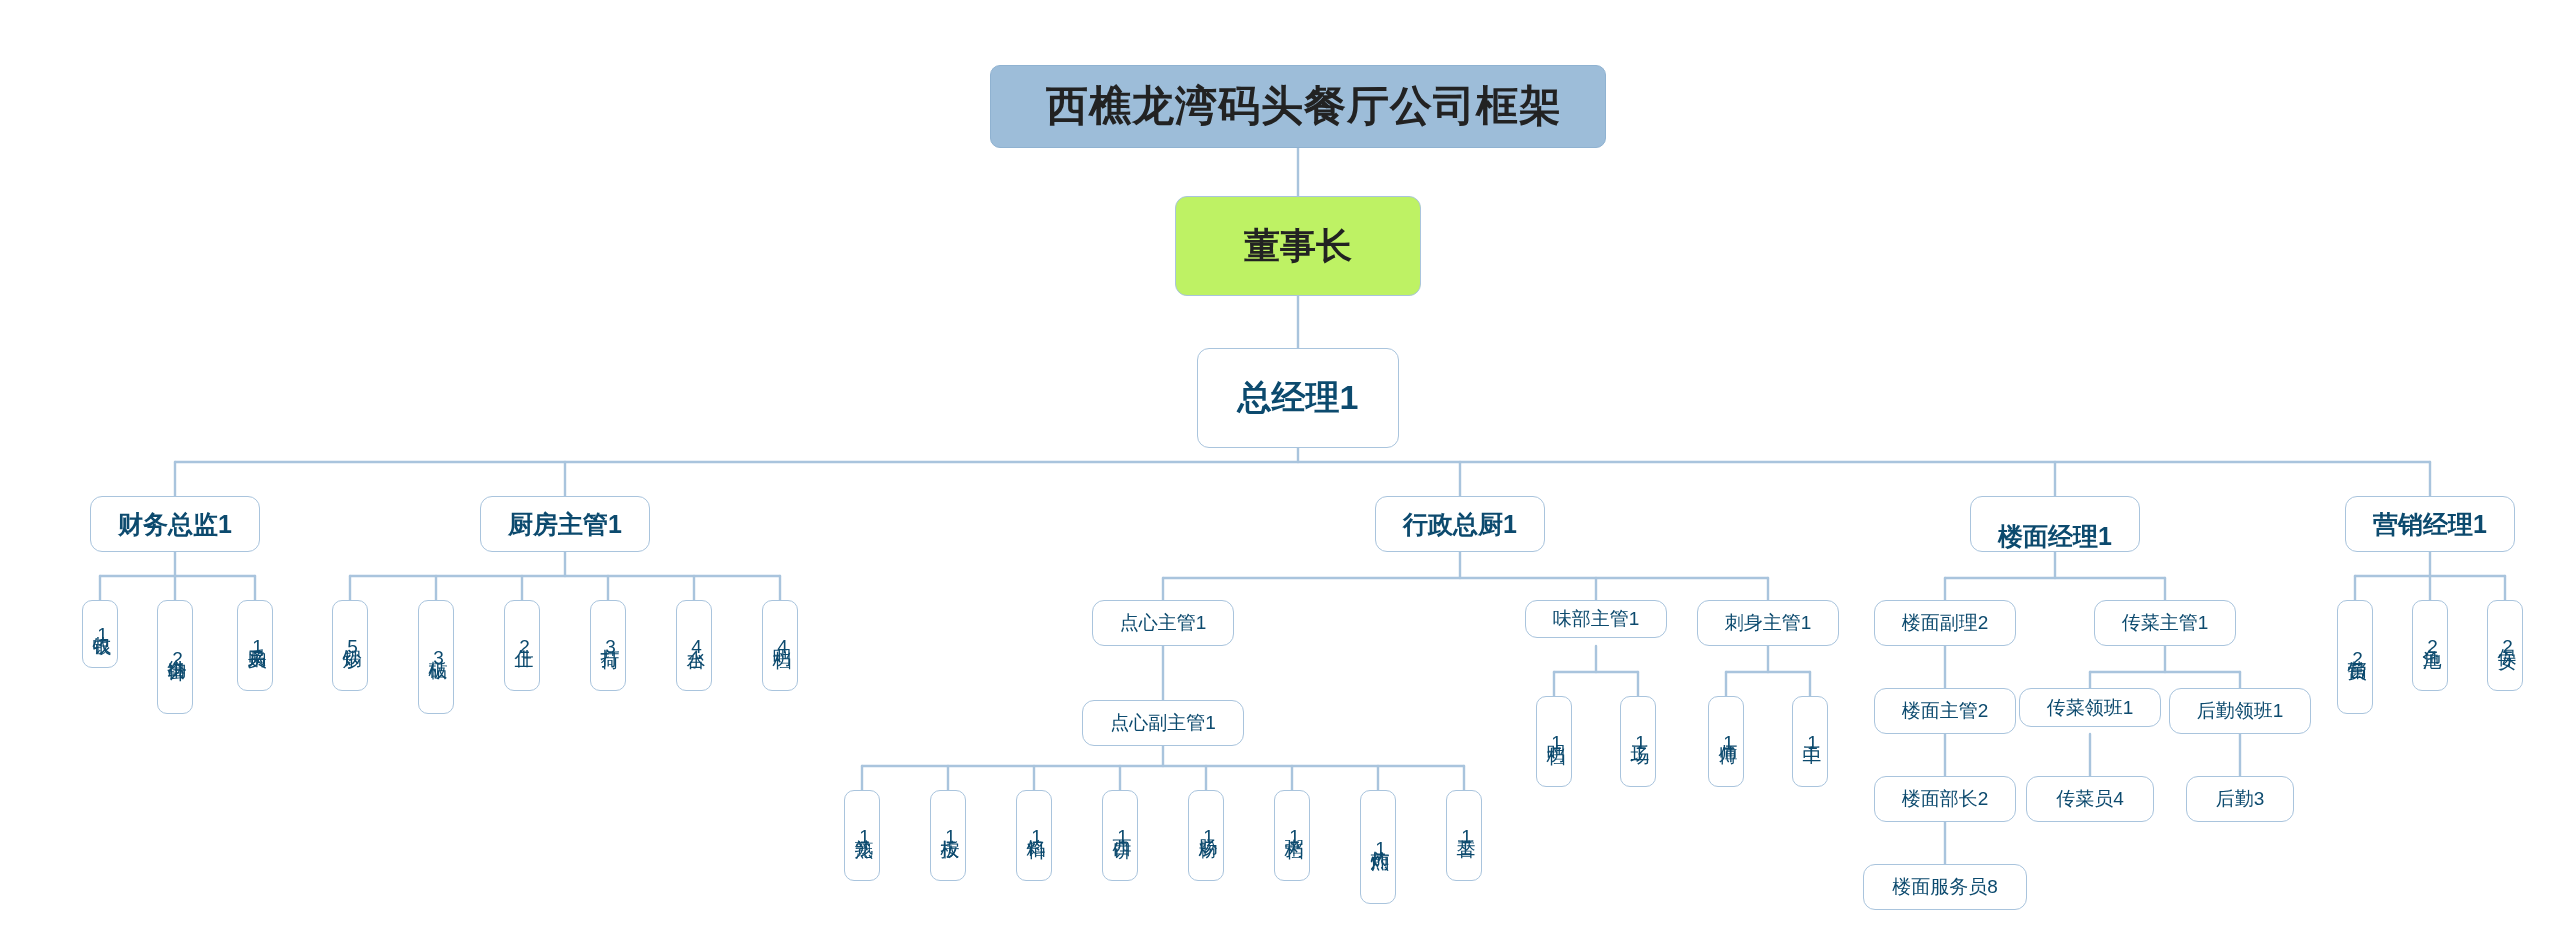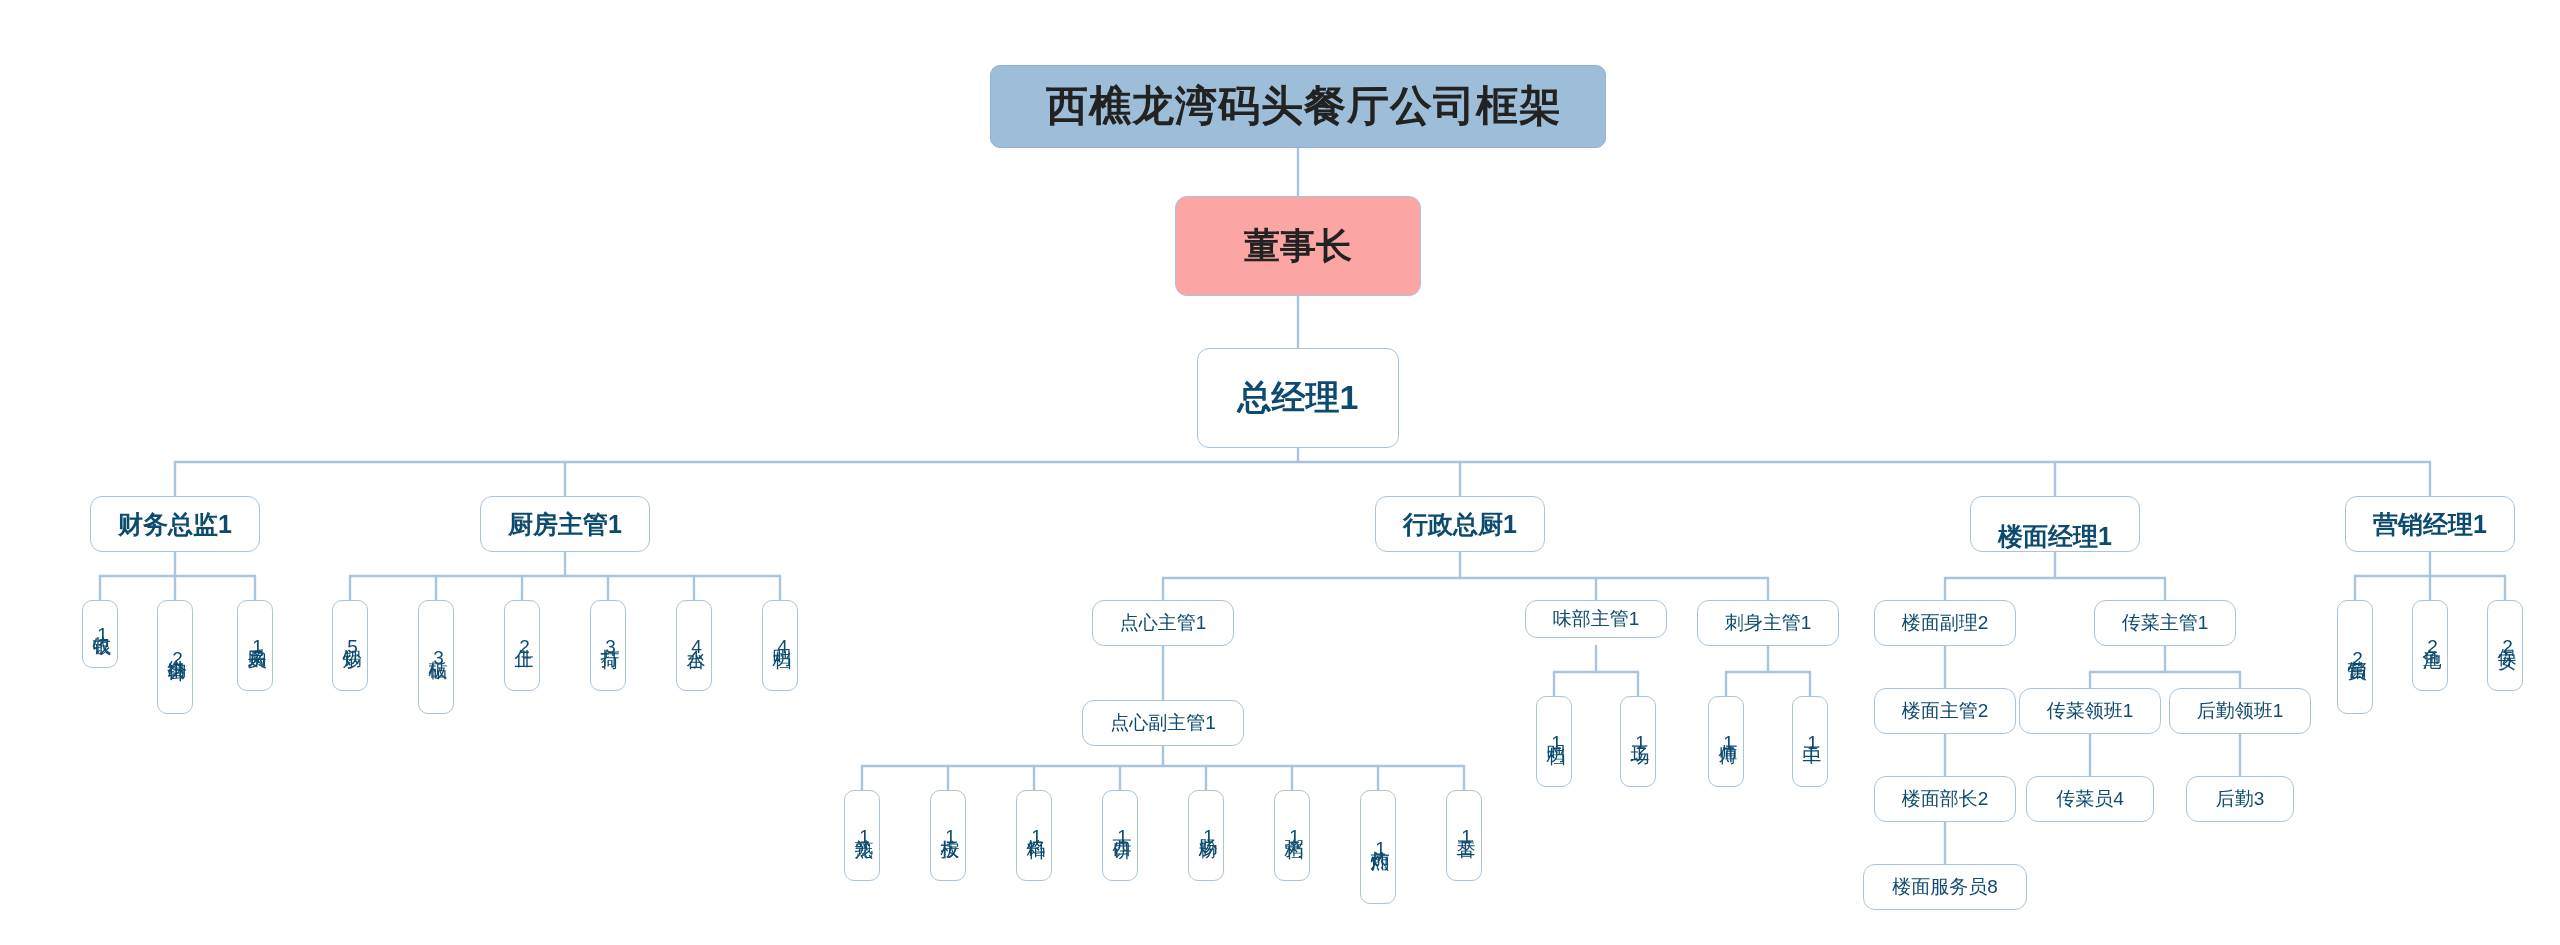--- a/index.html
+++ b/index.html
@@ -41,21 +41,21 @@
     border-color:#8fb2d1;
     border-radius:10px;
     font-size:42px;
     font-weight:bold;
     letter-spacing:1px;
     color:#222222;
     padding-left:12px;
   }
   
   .n-chair{
-    background:#fca5a5;
+    background:#bef264;
     border-color:#a9c4dd;
     font-size:36px;
     font-weight:bold;
     color:#222222;
   }
   
   .n-gm{
     font-size:34px;
     font-weight:bold;
   }
@@ -300,21 +300,21 @@
   <div class="node n-sub" style="left:1874px;top:776px;width:142px;height:46px;">
     <span>楼面部长2</span>
   </div>
   <div class="node n-sub" style="left:1863px;top:864px;width:164px;height:46px;">
     <span>楼面服务员8</span>
   </div>
 
   <div class="node n-sub" style="left:2094px;top:600px;width:142px;height:46px;">
     <span>传菜主管1</span>
   </div>
-  <div class="node n-sub" style="left:2019px;top:688px;width:142px;height:46px;">
+  <div class="node n-sub" style="left:2019px;top:688px;width:142px;height:39px;">
     <span>传菜领班1</span>
   </div>
   <div class="node n-sub" style="left:2026px;top:776px;width:128px;height:46px;">
     <span>传菜员4</span>
   </div>
   <div class="node n-sub" style="left:2169px;top:688px;width:142px;height:46px;">
     <span>后勤领班1</span>
   </div>
   <div class="node n-sub" style="left:2186px;top:776px;width:108px;height:46px;">
     <span>后勤3</span>

